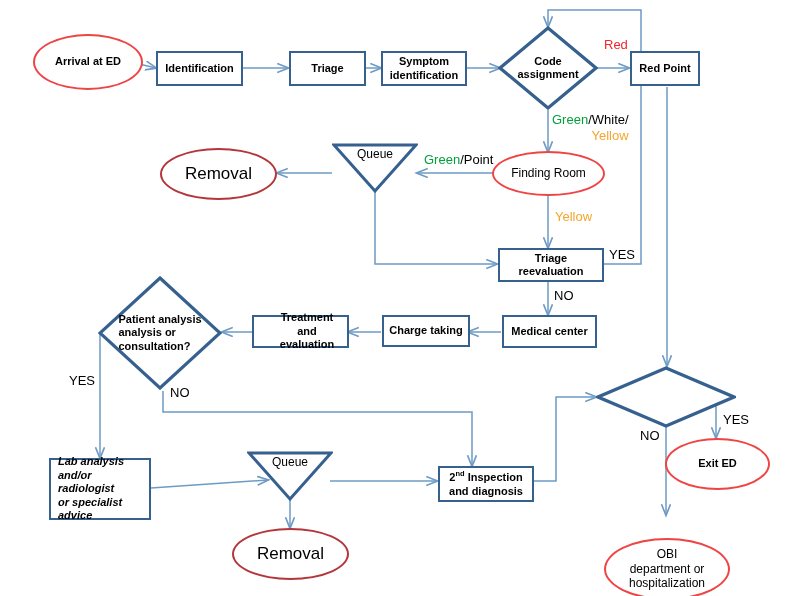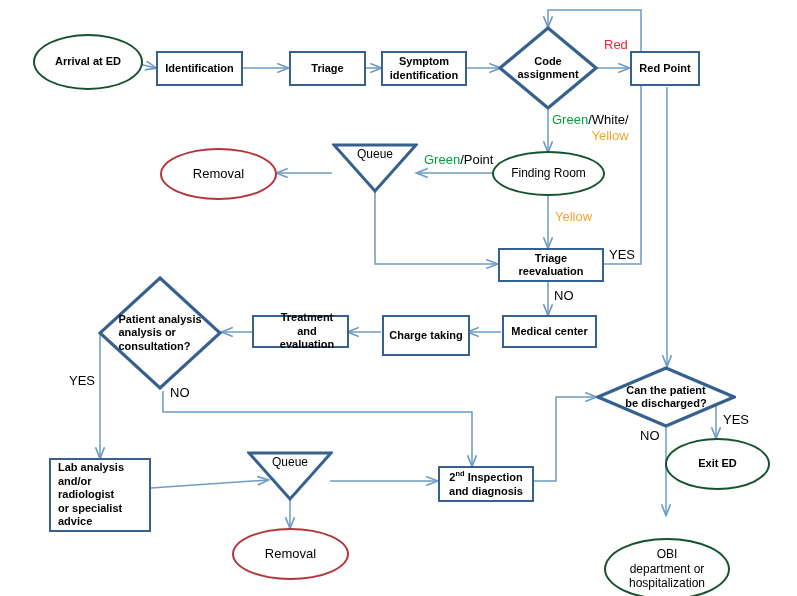--- a/index.html
+++ b/index.html
@@ -37,31 +37,31 @@
   
   .nbox {
     border: 2px solid #36618E;
     background: #ffffff;
     font-size: 11px;
     font-weight: bold;
     padding: 2px 4px;
   }
   
   .nell {
-    border: 2px solid #14532d;
+    border: 2px solid #ef4444;
     border-radius: 50%;
     background: #ffffff;
     font-size: 11px;
     font-weight: bold;
   }
   .nell.thin { font-weight: normal; font-size: 12px; }
   .nell.red {
     border: 2px solid #B4363B;
     font-weight: normal;
-    font-size: 13px;
+    font-size: 17px;
   }
   
   .ndia {
     font-size: 11px;
     font-weight: bold;
     background: transparent;
     border: none;
   }
   .ndia .dlabel { position: relative; z-index: 2; padding: 0 6px; }
   
@@ -210,21 +210,21 @@
     <span>
       <span>Triage</span><br>
       <span>reevaluation</span>
     </span>
   </div>
 
   <div class="node nbox" style="left:502px; top:315px; width:95px; height:33px;">
     <span>Medical center</span>
   </div>
 
-  <div class="node nbox" style="left:382px; top:315px; width:88px; height:41px;">
+  <div class="node nbox" style="left:382px; top:315px; width:88px; height:32px;">
     <span>Charge taking</span>
   </div>
 
   <div class="node nbox" style="left:252px; top:315px; width:97px; height:33px;padding-left:17px;">
     <span>
       <span>Treatment and</span><br>
       <span>evaluation</span>
     </span>
   </div>
 
@@ -232,21 +232,21 @@
     <svg class="shape-svg" viewBox="0 0 124 114" preserveAspectRatio="none">
       <polygon points="62,2 122,57 62,112 2,57" fill="#ffffff" stroke="#36618E" stroke-width="3.2"></polygon>
     </svg>
     <span class="dlabel" style="text-align:left;">
       <span>Patient analysis</span><br>
       <span>analysis or</span><br>
       <span>consultation?</span>
     </span>
   </div>
 
-  <div class="node nbox" style="left:49px; top:458px; width:102px; height:74px; justify-content:flex-start; text-align:left; padding-left:7px;">
+  <div class="node nbox" style="left:49px; top:458px; width:102px; height:62px; justify-content:flex-start; text-align:left; padding-left:7px;font-style:italic;">
     <span>
       <span>Lab analysis</span><br>
       <span>and/or radiologist</span><br>
       <span>or specialist advice</span>
     </span>
   </div>
 
   <div class="node ntri" style="left:247px; top:451px; width:86px; height:50px;">
     <svg class="shape-svg" viewBox="0 0 86 50" preserveAspectRatio="none">
       <polygon points="2,2 84,2 43,48" fill="#ffffff" stroke="#36618E" stroke-width="3"></polygon>
@@ -262,24 +262,20 @@
     <span>
       <span><span>2</span><sup>nd</sup><span> Inspection</span></span><br>
       <span>and diagnosis</span>
     </span>
   </div>
 
   <div class="node ndia" style="left:596px; top:366px; width:140px; height:62px;">
     <svg class="shape-svg" viewBox="0 0 140 62" preserveAspectRatio="none">
       <polygon points="70,2 138,31 70,60 2,31" fill="#ffffff" stroke="#36618E" stroke-width="3.2"></polygon>
     </svg>
-    <span class="dlabel">
-      <span>Can the patient</span><br>
-      <span>be discharged?</span>
-    </span>
   </div>
 
   <div class="node nell" style="left:665px; top:438px; width:105px; height:52px;">
     <span>Exit ED</span>
   </div>
 
   <div class="node nell thin" style="left:604px; top:538px; width:126px; height:62px;justify-content:center;">
     <span>
       <span>OBI</span><br>
       <span>department or</span><br>

